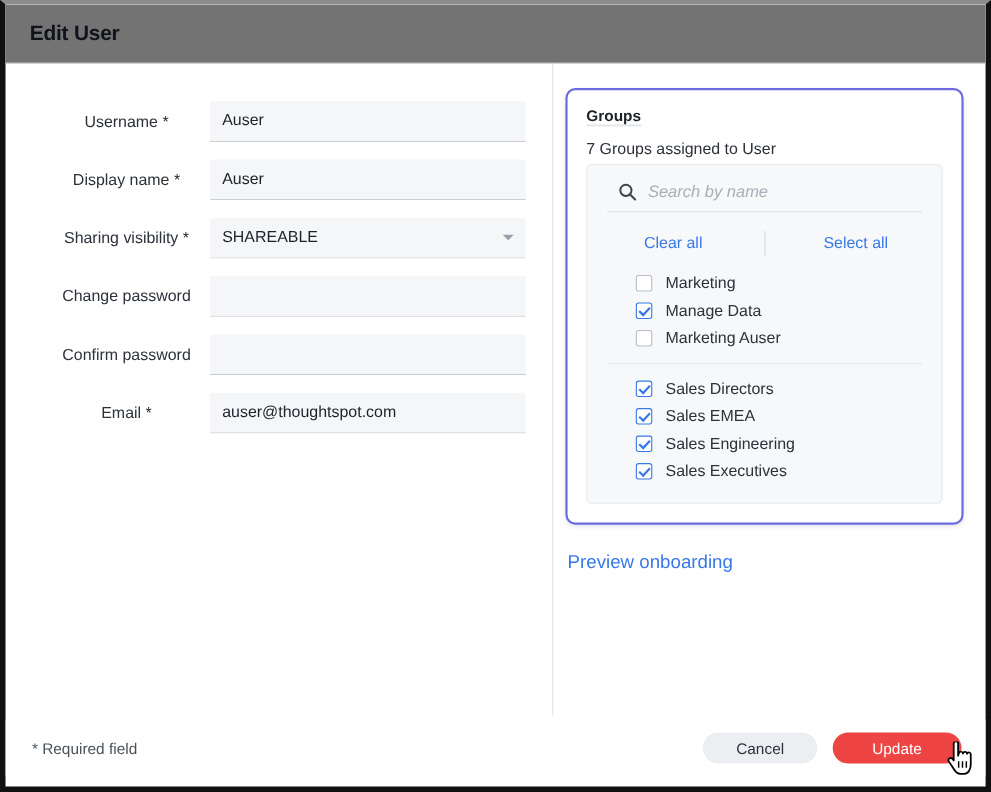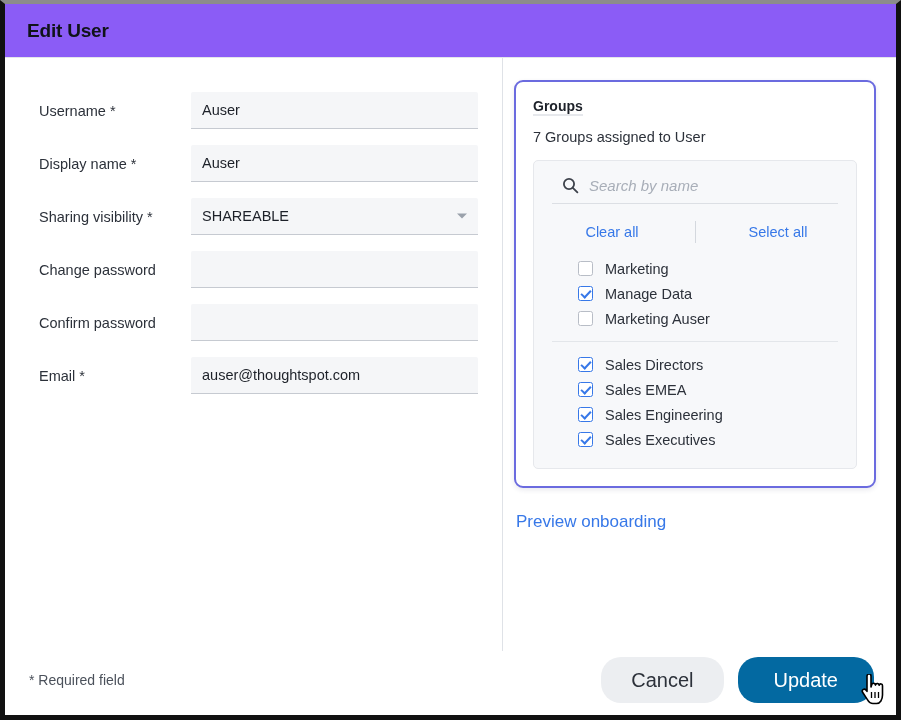--- a/index.html
+++ b/index.html
@@ -21,21 +21,21 @@
     border-right: 5px solid #111111;
     border-top: 4px solid #8c8c8c;
     border-bottom: 5px solid #111111;
     background: #ffffff;
     overflow: hidden;
   }
 
   
   .dialog-header {
     height: 54px;
-    background: #8b5cf6;
+    background: #737373;
     border-bottom: 1px solid #e3e6ea;
     display: flex;
     align-items: center;
     padding: 0 0 0 22px;
     box-sizing: border-box;
   }
   .dialog-title {
     font-size: 19px;
     font-weight: bold;
     color: #10131a;
@@ -77,20 +77,21 @@
     margin-bottom: 16px;
     padding-left: 34px;
   }
   .form-label {
     width: 152px;
     flex: 0 0 152px;
     font-size: 14.5px;
     color: #2c313a;
     padding-top: 11px;
     line-height: 1.2;
+    text-align: center;
   }
   .form-field {
     width: 287px;
     box-sizing: border-box;
     background: #f5f6f8;
     border: none;
     border-bottom: 1.5px solid #c6cad1;
     height: 37px;
     display: flex;
     align-items: center;
@@ -127,21 +128,21 @@
     font-size: 14px;
     font-weight: bold;
     color: #1d2129;
     padding-bottom: 0;
     border-bottom: 2px solid #e6e8ec;
   }
   .groups-count {
     font-size: 14.5px;
     color: #2c313a;
     margin-top: 13px;
-    margin-bottom: 15px;
+    margin-bottom: 5px;
   }
 
   .picker {
     background: #f7f8fa;
     border: 1px solid #e6e8ec;
     border-radius: 5px;
     padding: 14px 18px 16px 18px;
     box-sizing: border-box;
   }
 
@@ -253,32 +254,32 @@
     color: #4b515b;
   }
   .footer-buttons {
     display: flex;
     align-items: center;
     gap: 14px;
   }
   .btn {
     border: none;
     font-family: "Liberation Sans", sans-serif;
-    font-size: 20px;
+    font-size: 14px;
     border-radius: 20px;
-    height: 46px;
+    height: 28px;
     cursor: pointer;
     padding: 0 30px;
   }
   .btn-cancel {
     background: #eceef1;
     color: #2c313a;
   }
   .btn-update {
-    background: #0369a1;
+    background: #ef4444;
     color: #ffffff;
     padding: 0 36px;
   }
 
   
   .cursor {
     position: absolute;
     left: 855px;
     top: 670px;
     width: 26px;

